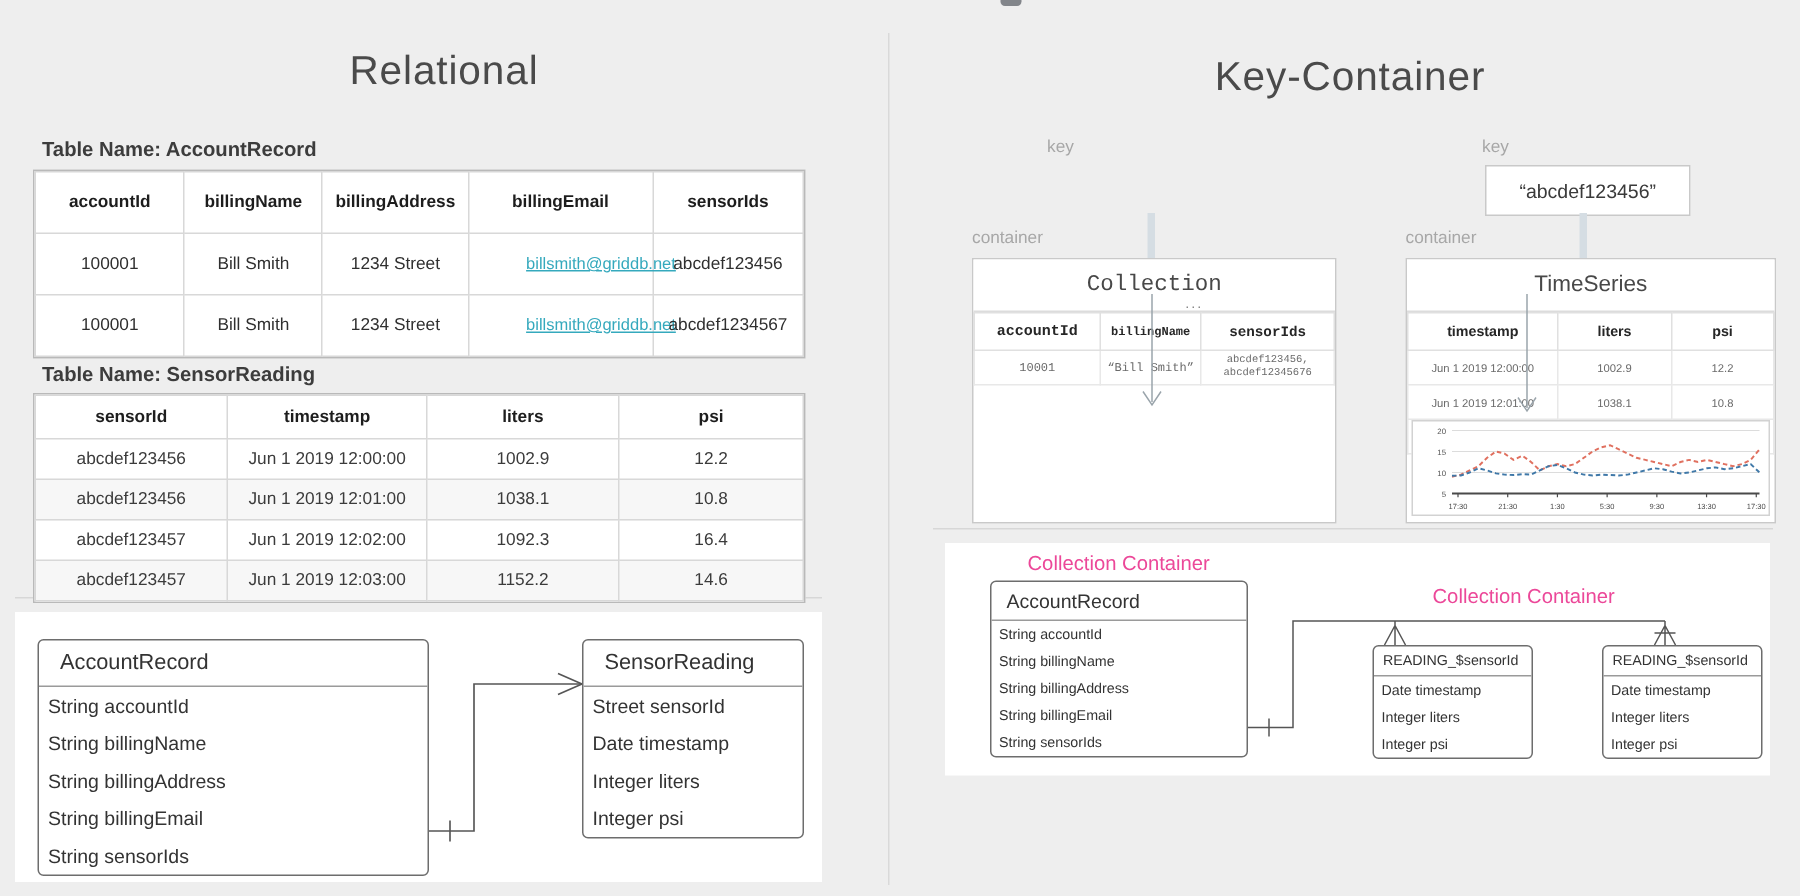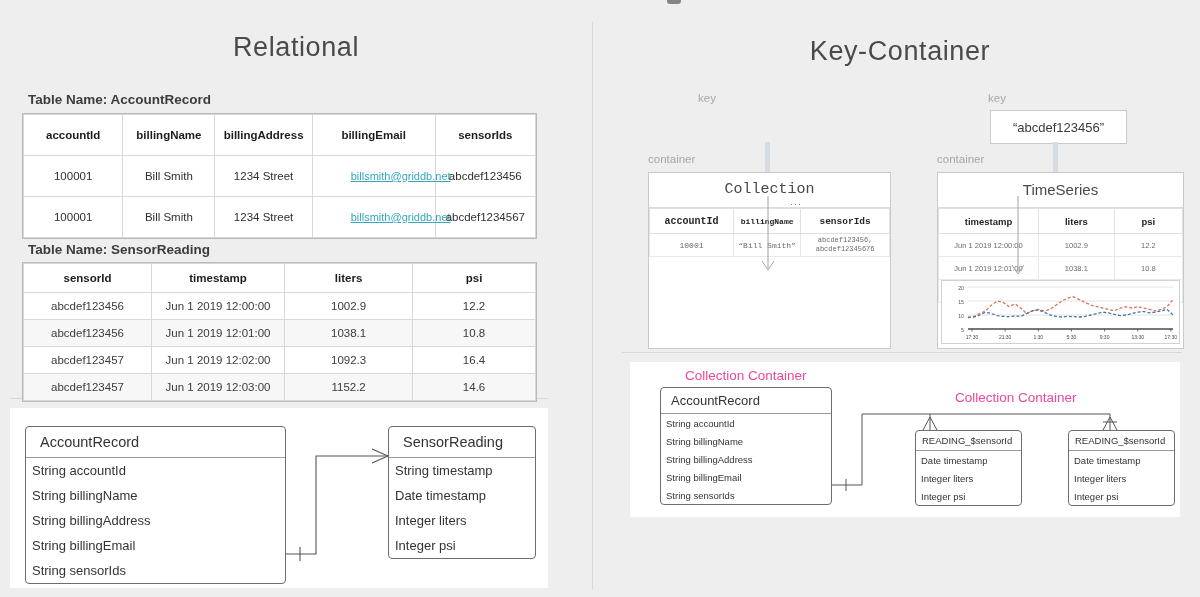--- a/index.html
+++ b/index.html
@@ -208,21 +208,21 @@
     <div class="entity" id="ent-accountrecord">
       <div class="ename">AccountRecord</div>
       <div class="attr">String accountId</div>
       <div class="attr">String billingName</div>
       <div class="attr">String billingAddress</div>
       <div class="attr">String billingEmail</div>
       <div class="attr">String sensorIds</div>
     </div>
     <div class="entity" id="ent-sensorreading">
       <div class="ename">SensorReading</div>
-      <div class="attr">String timestamp</div>
+      <div class="attr">Street sensorId</div>
       <div class="attr">Date timestamp</div>
       <div class="attr">Integer liters</div>
       <div class="attr">Integer psi</div>
     </div>
   </div>
 
   <div class="col-title" id="title-keycontainer">Key-Container</div>
 
   <div class="mini-label" style="left:698px;top:92px;">key</div>
   <div class="connector" style="left:765px;top:142px;height:30px;"></div>

